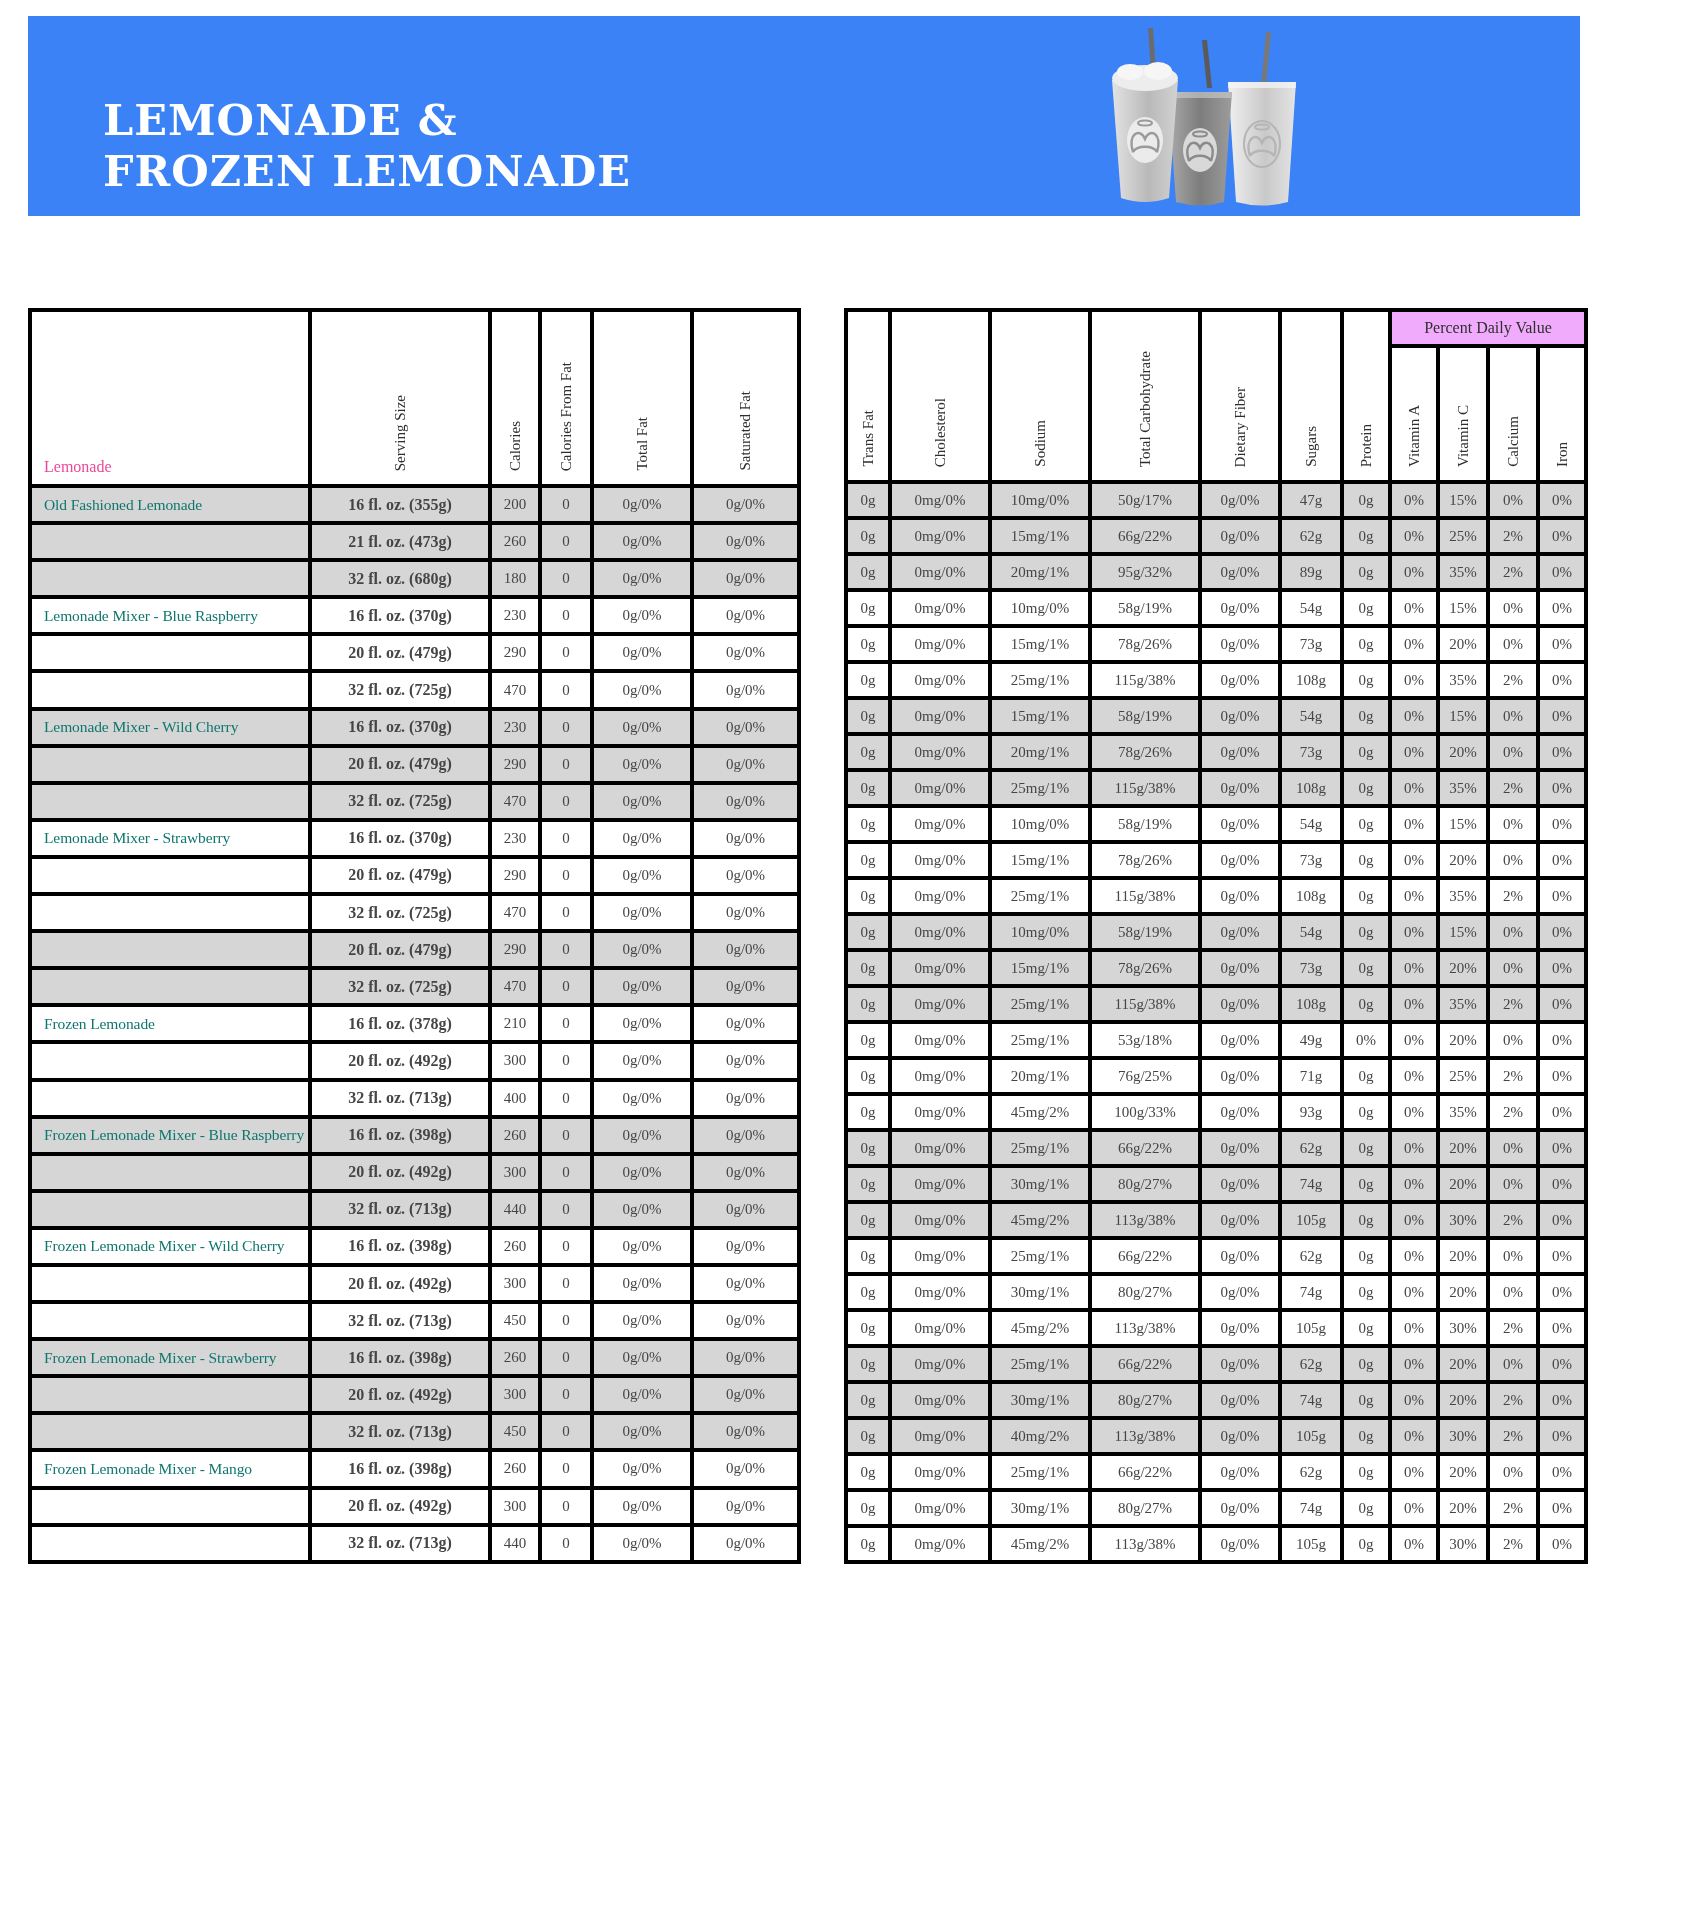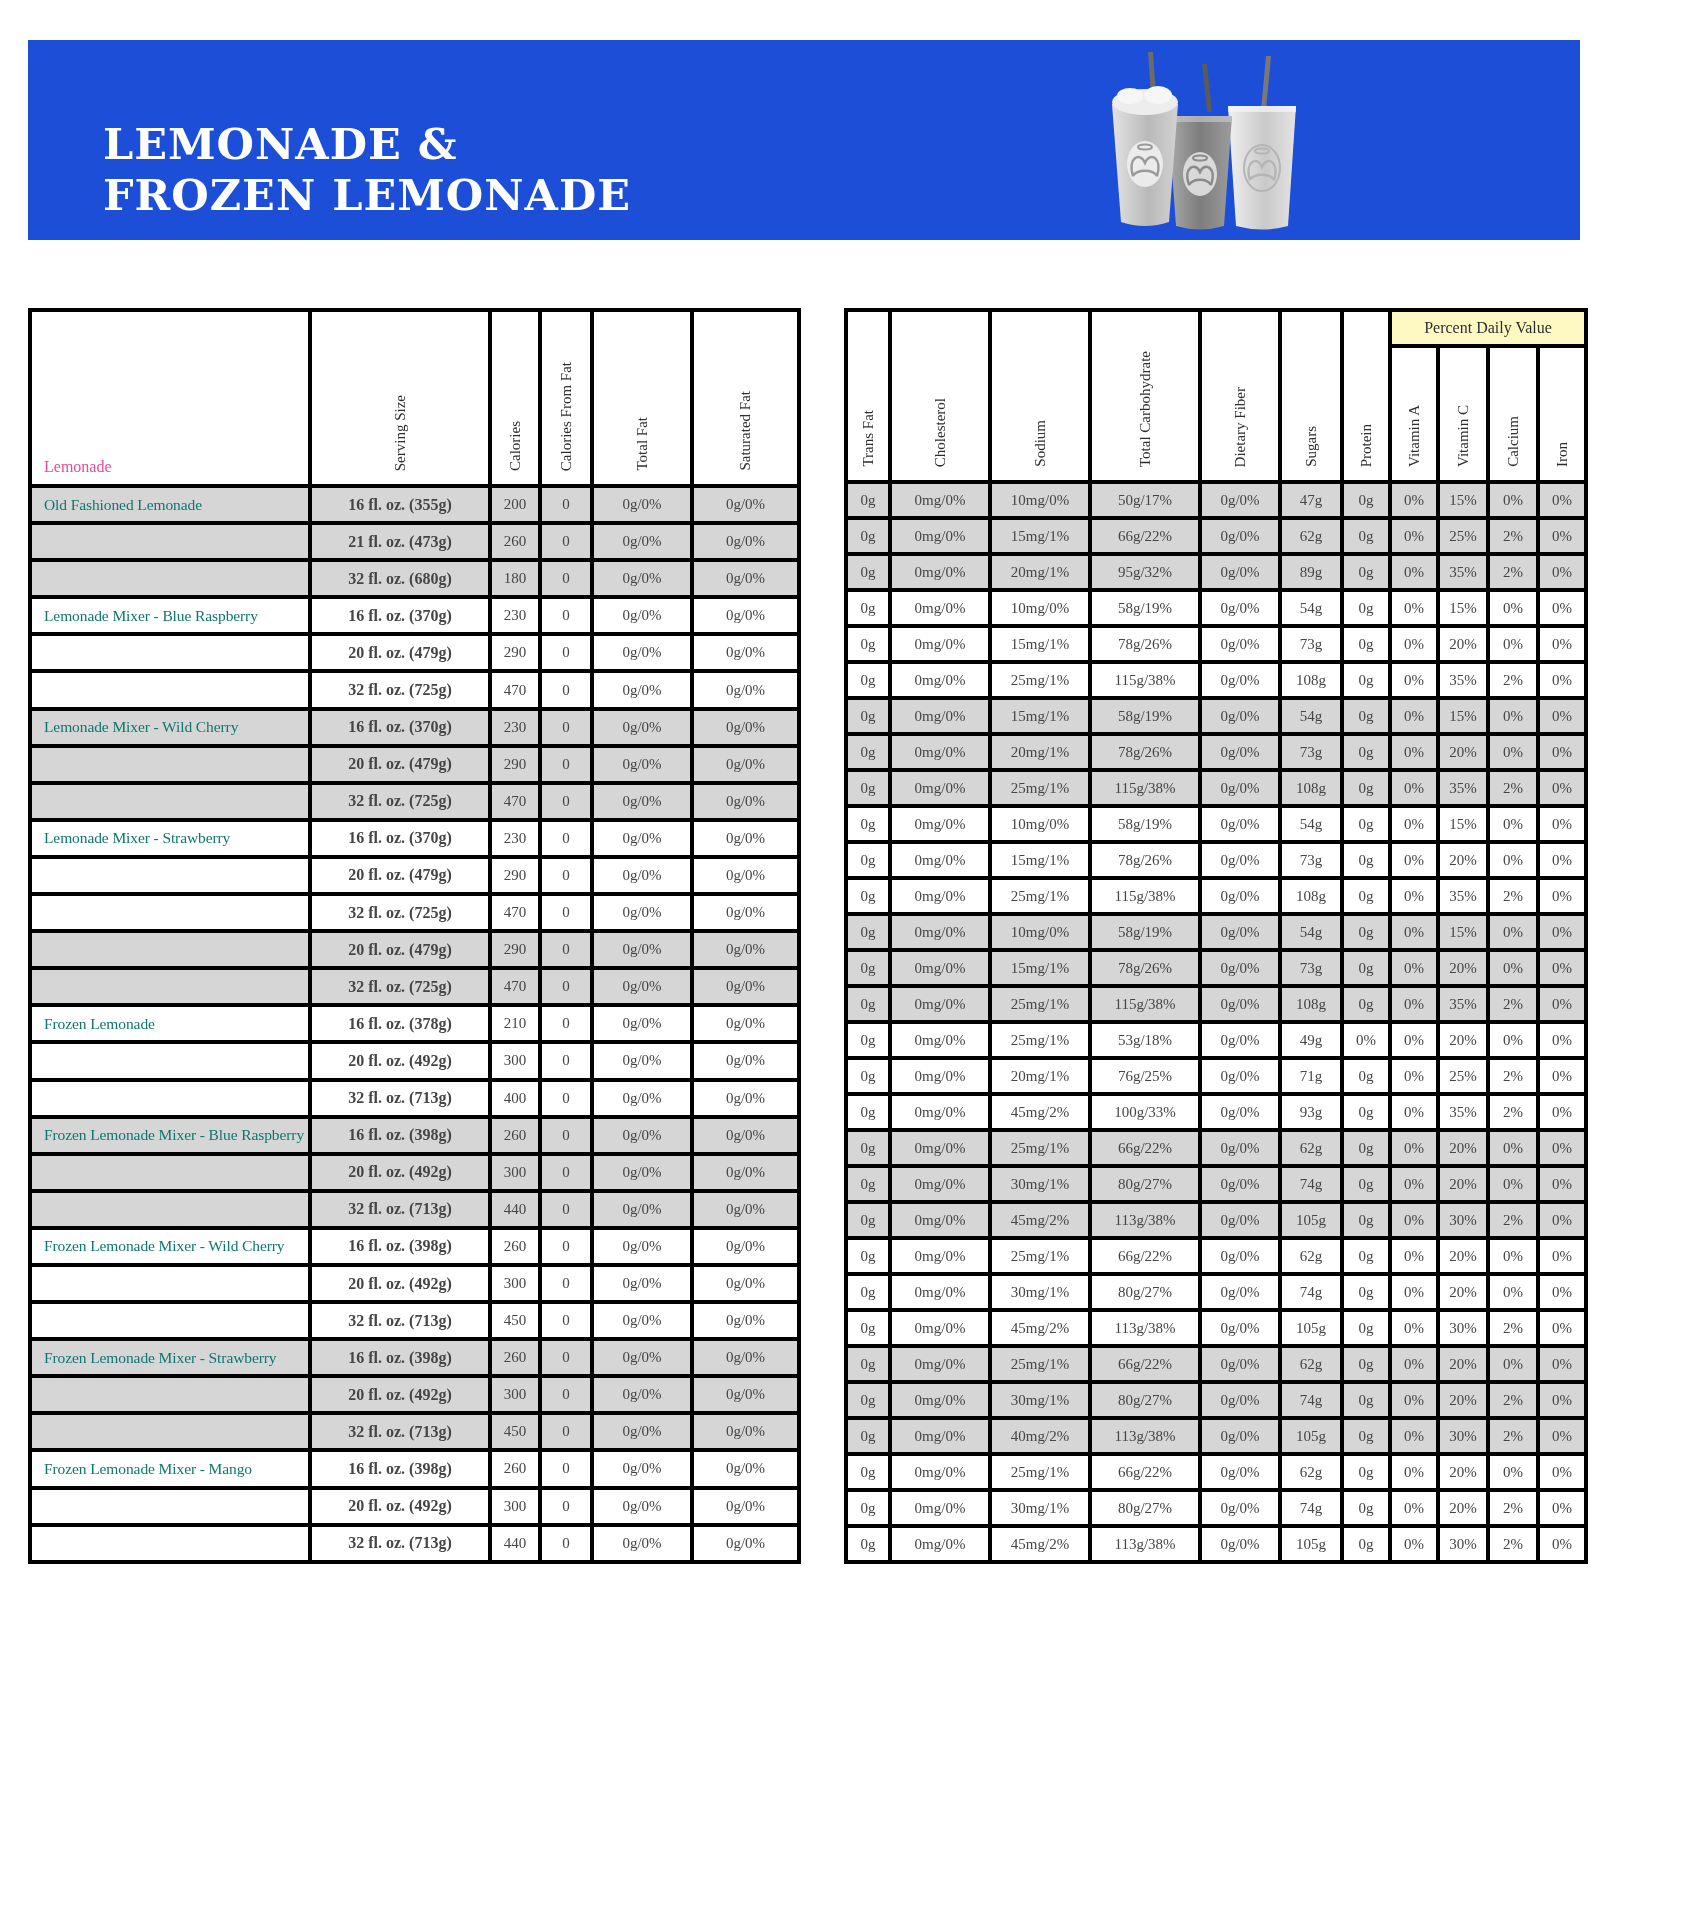--- a/index.html
+++ b/index.html
@@ -2,40 +2,40 @@
 <html><head>
 <meta charset="utf-8">
 <style>
   html,body{margin:0;padding:0;background:#fff;}
   body{
     width:1695px;height:1920px;position:relative;overflow:hidden;
     font-family:"Liberation Serif","DejaVu Serif",serif;color:#3d3d3d;
   }
   
   .banner{
-    position:absolute;left:28px;top:40px;width:1552px;height:200px;
-    background:#1d4ed8;box-sizing:border-box;
+    position:absolute;left:28px;top:16px;width:1552px;height:200px;
+    background:#3b82f6;box-sizing:border-box;
     display:flex;flex-direction:column;justify-content:flex-end;
     padding:0 0 20px 75px;
   }
   .banner .title-line{
     font-family:"DejaVu Serif","Liberation Serif",serif;
     font-weight:700;font-size:43px;line-height:1.17;color:#ffffff;
     letter-spacing:1px;
   }
   .cups{position:absolute;right:250px;bottom:4px;}
   
   .tables{position:absolute;left:28px;top:308px;display:flex;gap:43px;}
   table.tbl{border-collapse:collapse;table-layout:fixed;}
   table.left-tbl{width:769px;}
   table.right-tbl{width:740px;}
   .tbl td{border:4px solid #000;padding:0;background:#fff;box-sizing:border-box;}
   
   .lhead td{height:176px;}
-  .rhead1 td.pdv-cell{height:36px;background:#fef9c3;text-align:center;vertical-align:middle;
+  .rhead1 td.pdv-cell{height:36px;background:#f0abfc;text-align:center;vertical-align:middle;
     font-size:16px;color:#2e2e2e;}
   .rhead2 td{height:136px;}
   td.vcell{vertical-align:bottom;text-align:center;}
   .vlabel{
     writing-mode:vertical-rl;transform:rotate(180deg);
     display:inline-block;margin-bottom:9px;
     font-size:15px;line-height:1;color:#2e2e2e;white-space:nowrap;
   }
   td.corner-cell{vertical-align:bottom;text-align:left;
     padding:0 0 8px 12px;font-size:16px;color:#ec4899;}

